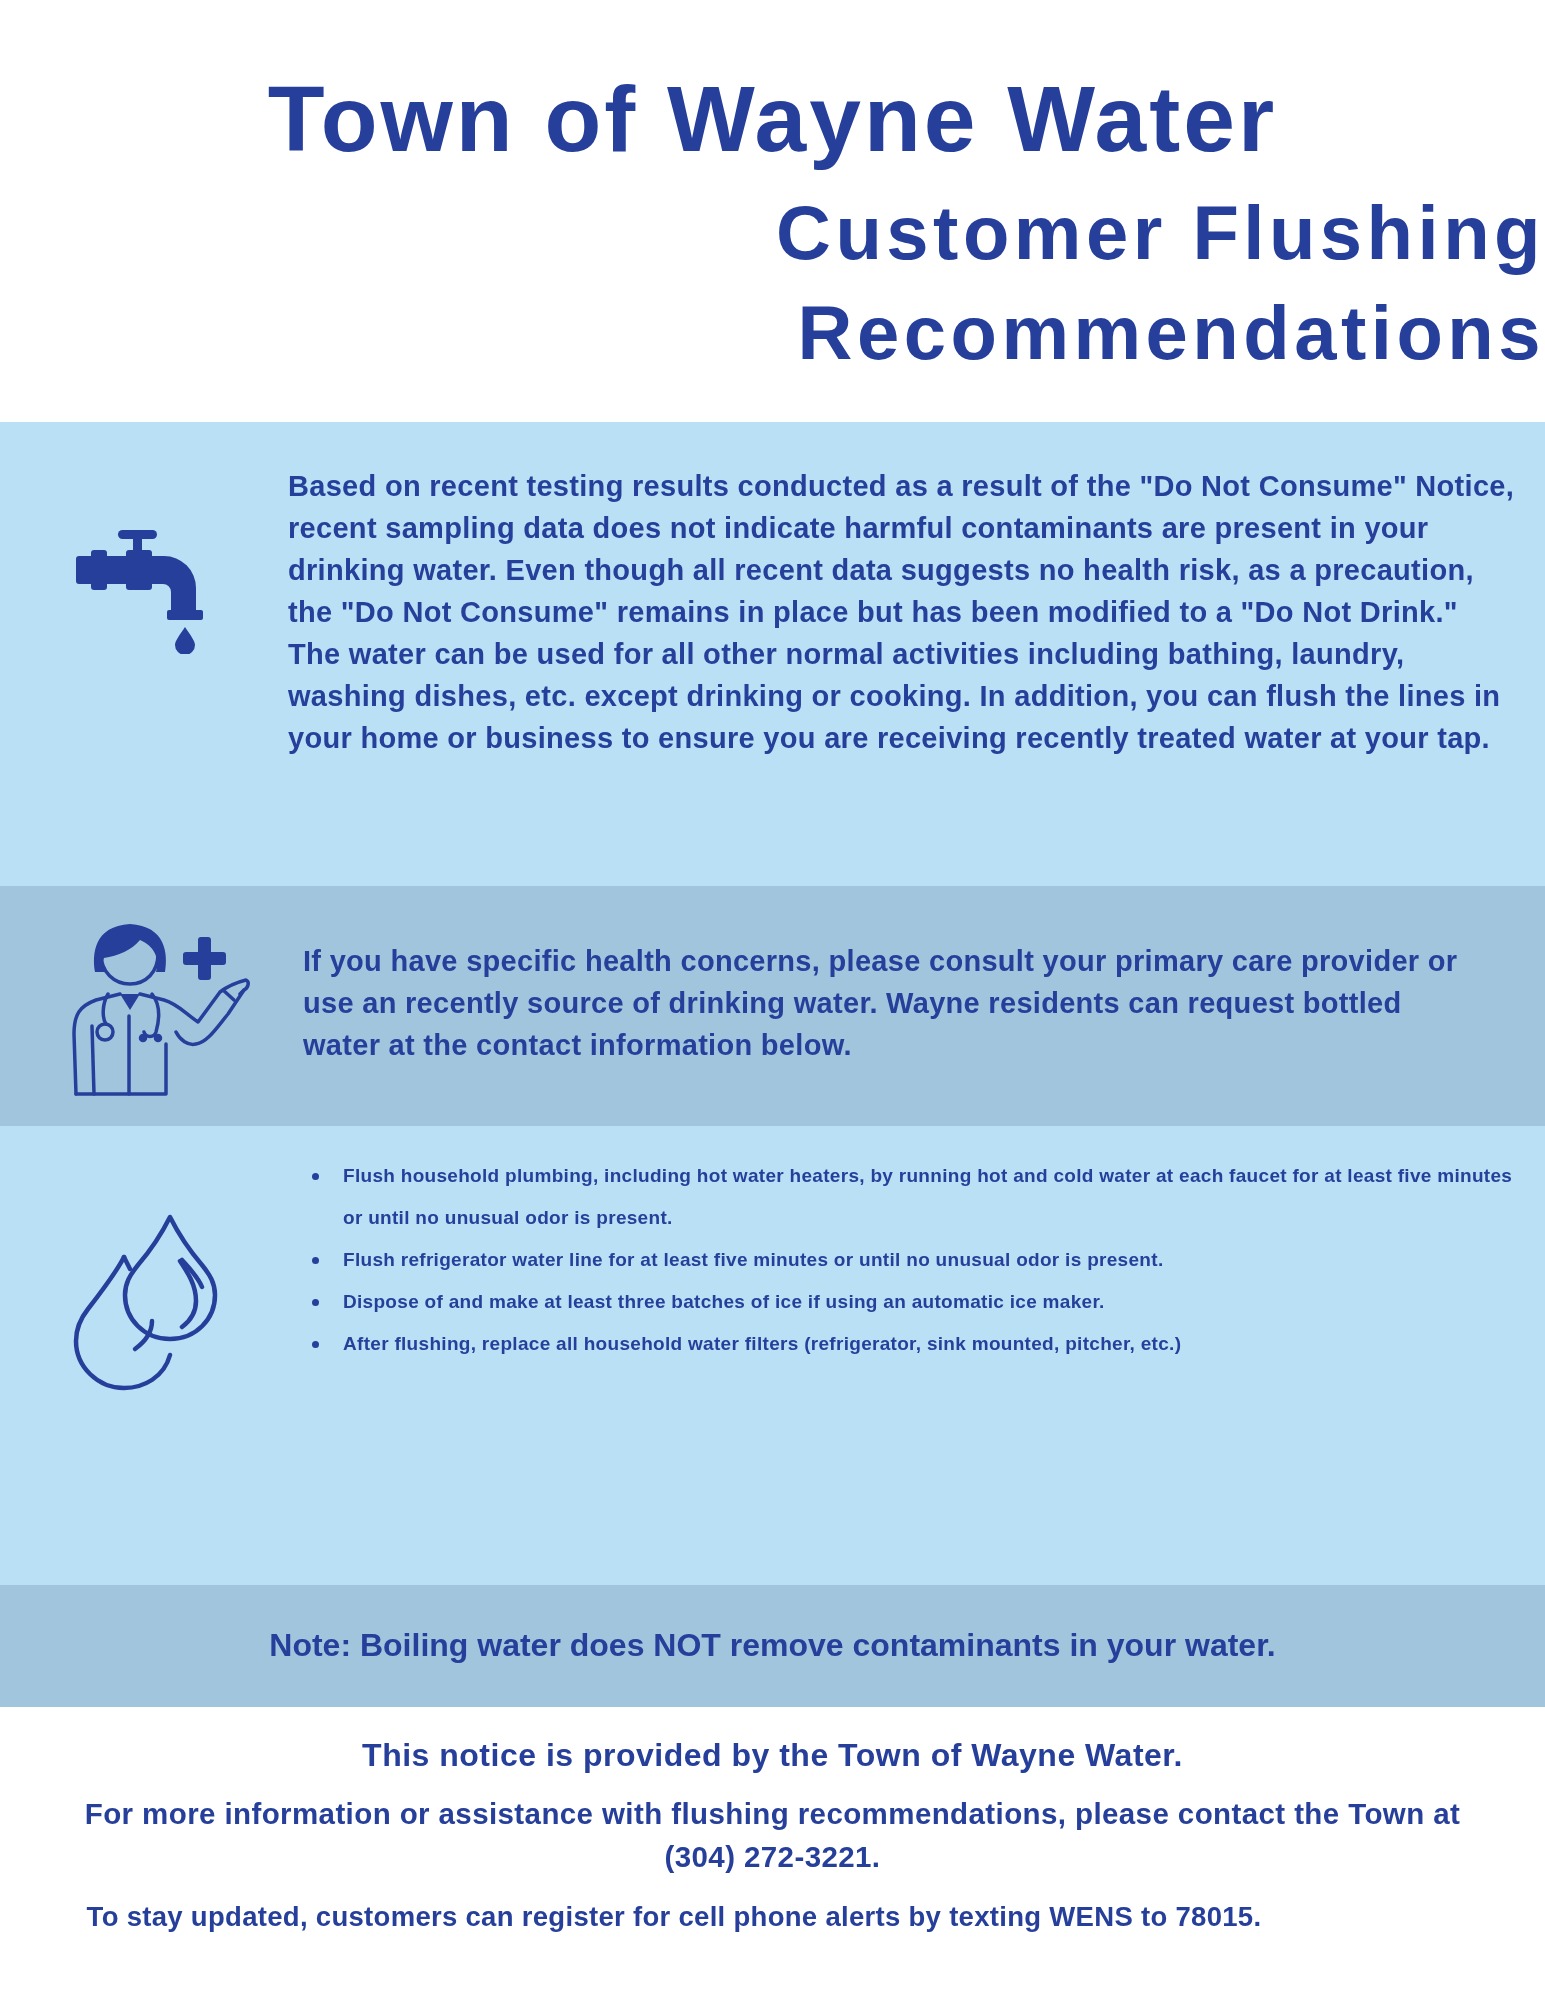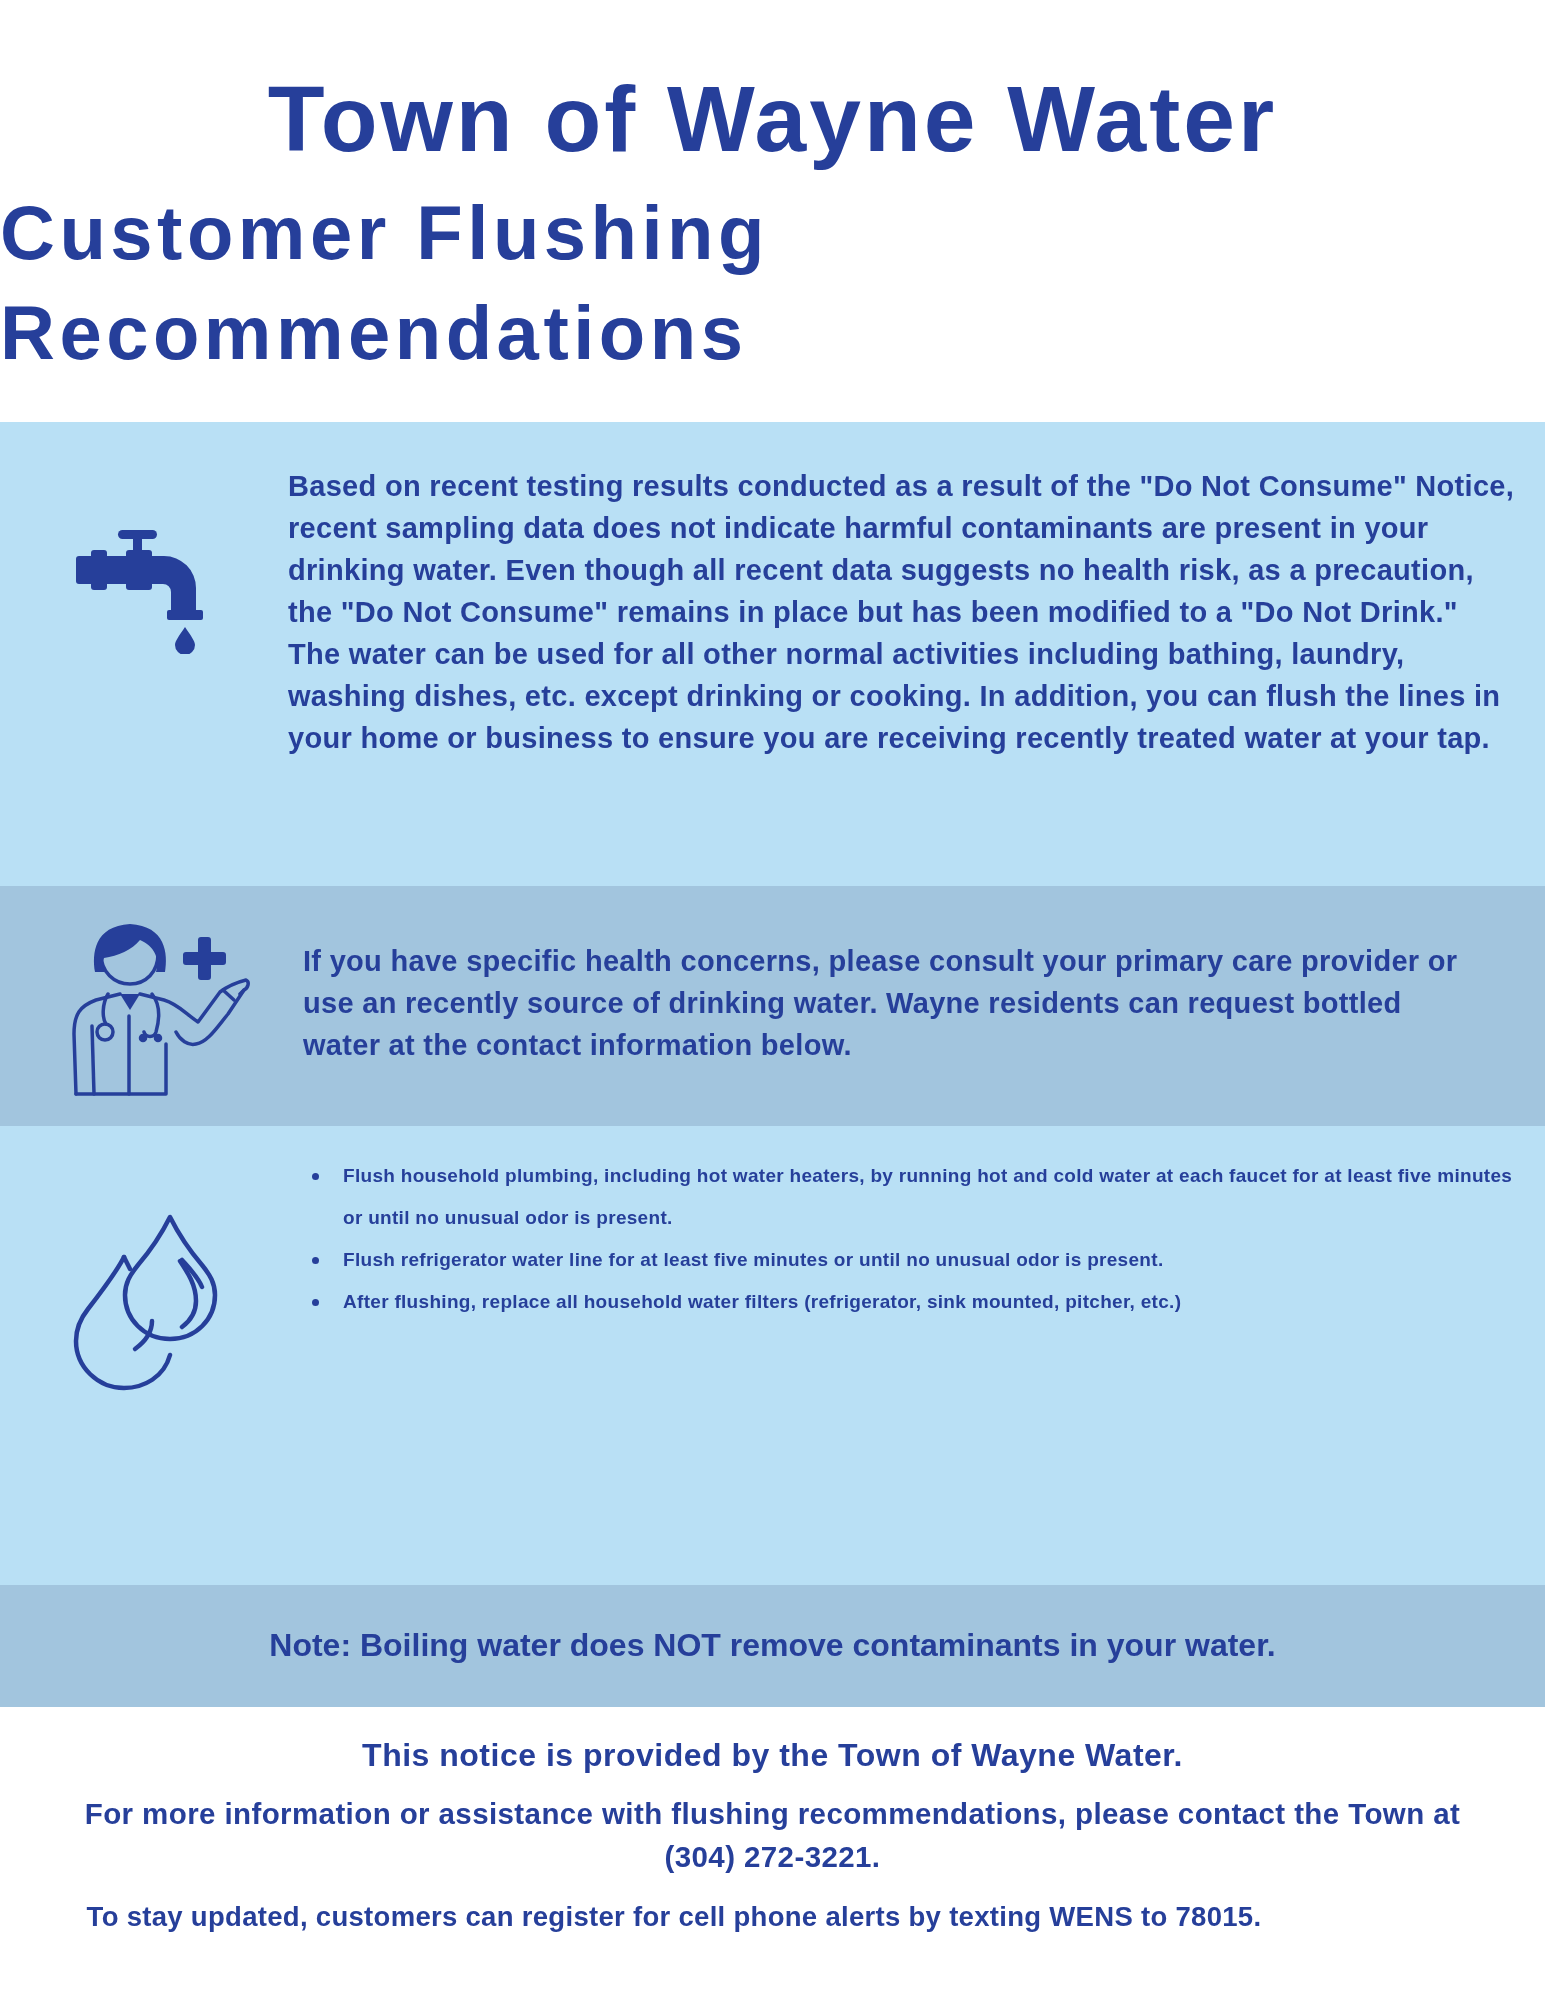--- a/index.html
+++ b/index.html
@@ -2,21 +2,21 @@
 <html><head>
 <meta charset="utf-8">
 <style>
   html, body { margin: 0; padding: 0; }
   body {
     width: 1545px; height: 1999px; background: #ffffff; position: relative; overflow: hidden;
     font-family: "Liberation Sans", "DejaVu Sans", sans-serif; color: #263f9a; font-weight: bold;
   }
   .abs { position: absolute; }
   .title1 { left: 0; width: 1545px; top: 64px; text-align: center; font-size: 93px; line-height: 110px; letter-spacing: 3px; }
-  .title2 { left: 0; width: 1545px; top: 183px; text-align: left; font-size: 76px; line-height: 100px; letter-spacing: 4.5px; }
+  .title2 { left: 0; width: 1545px; top: 183px; text-align: right; font-size: 76px; line-height: 100px; letter-spacing: 4.5px; }
   .band { position: absolute; left: 0; width: 1545px; }
   .band.light { background: #b9e0f5; }
   .band.dark { background: #a2c5de; }
   .b1 { top: 422px; height: 464px; }
   .b2 { top: 886px; height: 240px; }
   .b3 { top: 1126px; height: 459px; }
   .b4 { top: 1585px; height: 122px; }
   .para { font-size: 29px; line-height: 42px; letter-spacing: 0.3px; }
   .p1 { left: 288px; top: 465px; width: 1230px; }
   .p2 { left: 303px; top: 940px; width: 1160px; }
@@ -91,20 +91,21 @@
     <path d="M52 44 C44 60 30 78 16 96 C8 106 4 116 4 128 C4 154 26 175 52 175 C72 175 92 164 98 142"></path>
     <path d="M63 136 C74 128 80 118 80 108"></path>
     <path d="M98 4 C90 20 78 38 66 52 C58 62 53 70 53 82 C53 106 72 126 98 126 C124 126 143 106 143 82 C143 70 138 62 130 52 C118 38 106 20 98 4 Z"></path>
     <path d="M108 48 C116 60 124 72 124 88 C124 100 118 108 110 114"></path>
     <path d="M110 47 C118 56 126 64 130 74"></path>
   </g>
 </svg>
 <ul class="bullets">
   <li><span class="dot"></span><span>Flush household plumbing, including hot water heaters, by running hot and cold water at each faucet for at least five minutes or until no unusual odor is present.</span></li>
   <li><span class="dot"></span><span>Flush refrigerator water line for at least five minutes or until no unusual odor is present.</span></li>
+  <li><span class="dot"></span><span>Dispose of and make at least three batches of ice if using an automatic ice maker.</span></li>
   <li><span class="dot"></span><span>After flushing, replace all household water filters (refrigerator, sink mounted, pitcher, etc.)</span></li>
 </ul>
 
 <div class="band dark b4"></div>
 <div class="abs note">Note: Boiling water does NOT remove contaminants in your water.</div>
 
 <div class="abs foot1">This notice is provided by the Town of Wayne Water.</div>
 <div class="abs foot2">For more information or assistance with flushing recommendations, please contact the Town at (304) 272-3221.</div>
 <div class="abs foot3">To stay updated, customers can register for cell phone alerts by texting WENS to 78015.</div>
 

